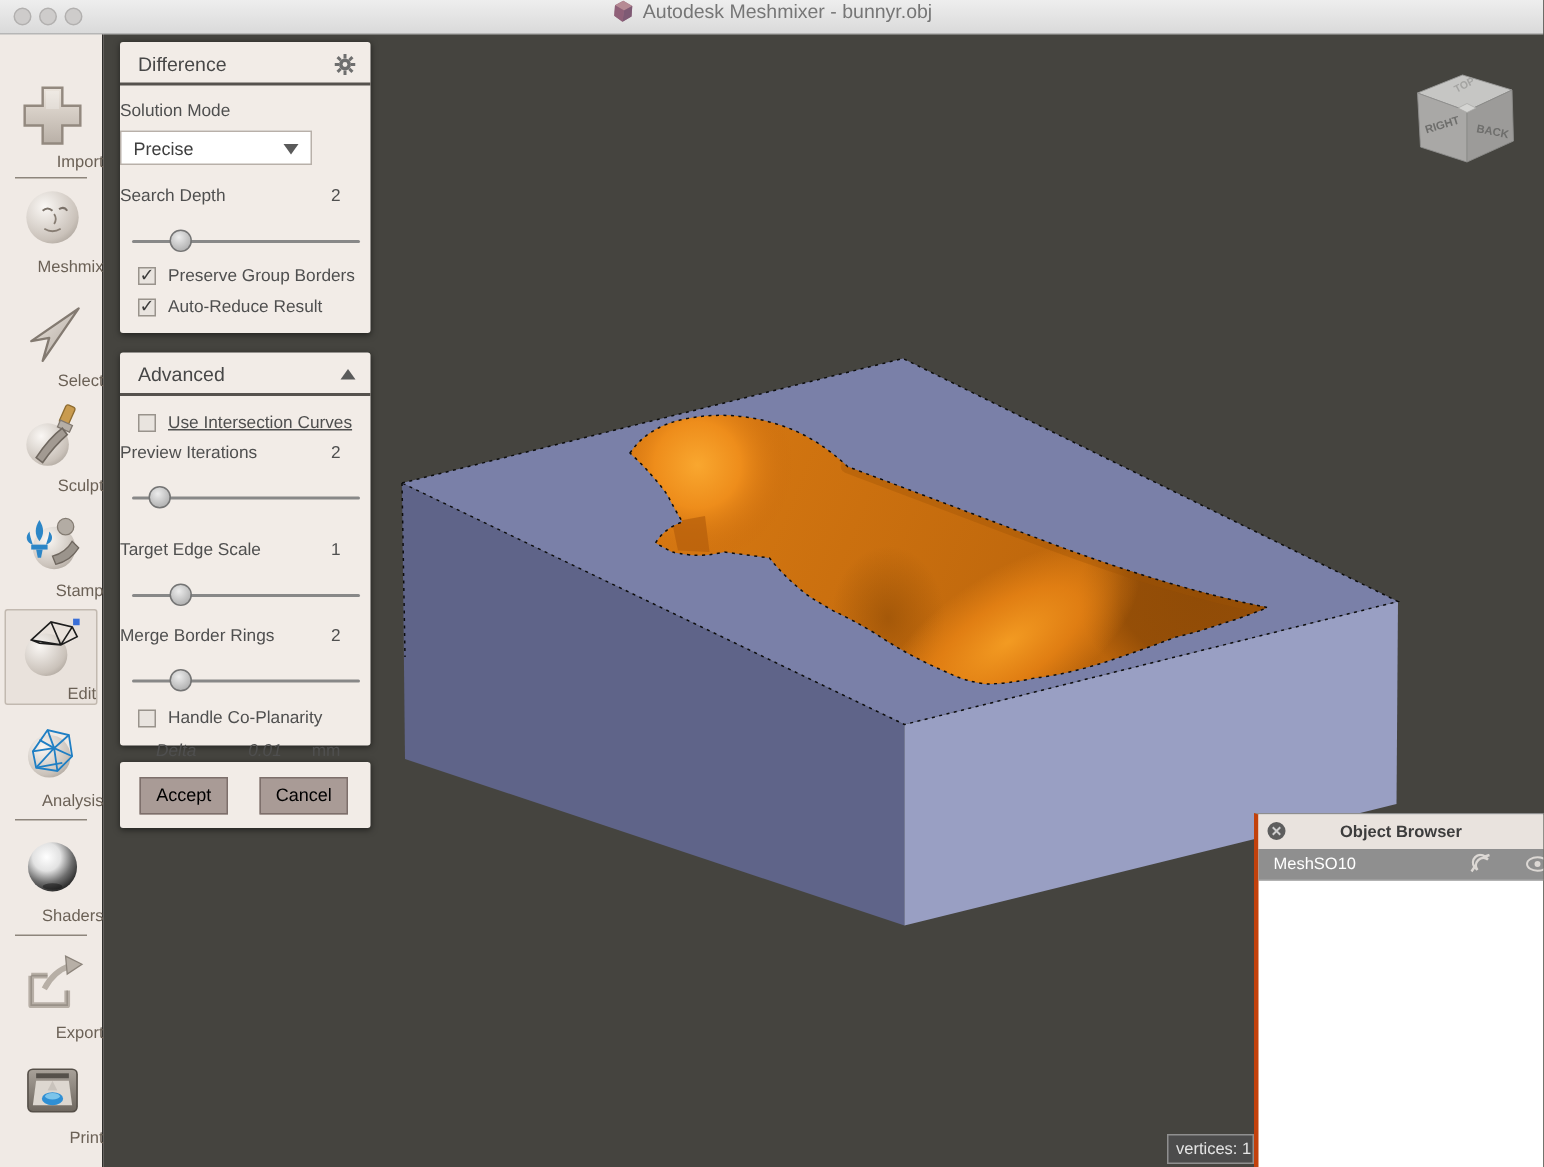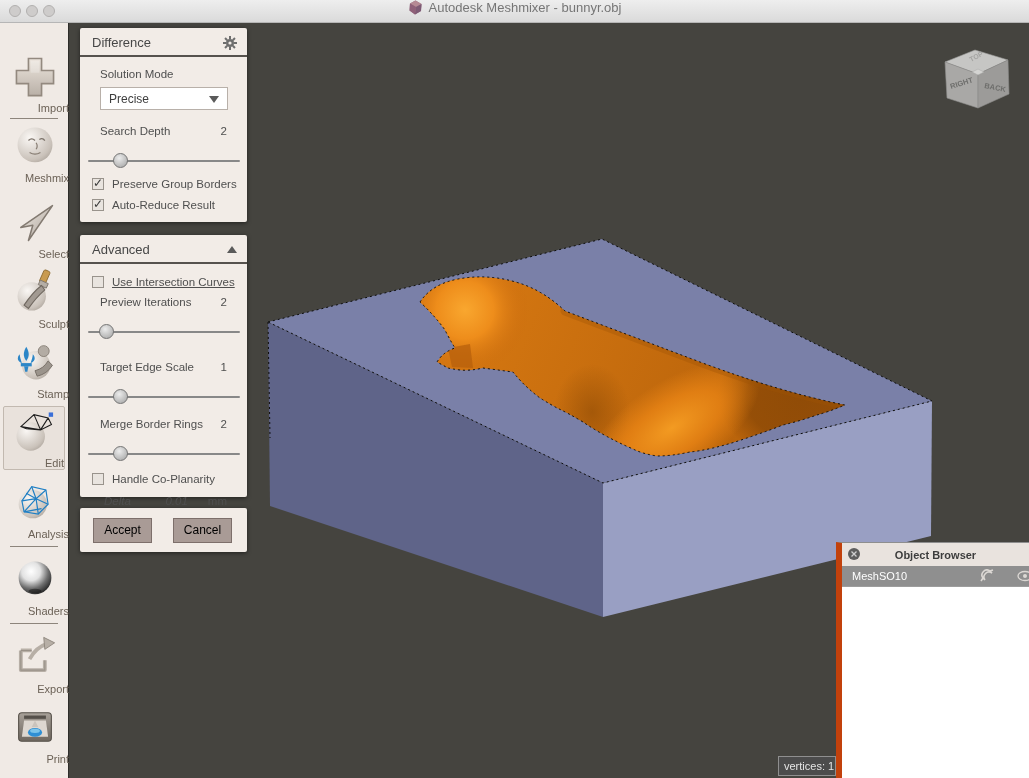--- a/index.html
+++ b/index.html
@@ -26,22 +26,22 @@
     border-radius:2px;box-sizing:border-box;}
   .tb-sep{position:absolute;left:10px;width:48px;border:none;
     border-top:1px solid #8d857c;margin:0;}
   
   .panel{position:absolute;left:80px;width:167px;background:#f2ece7;border-radius:2px;
     box-shadow:0 1px 4px rgba(0,0,0,.5);z-index:20;box-sizing:border-box;}
   .panel-header{display:flex;align-items:center;justify-content:space-between;
     padding:7px 10px 5px 12px;font-size:13px;color:#474747;
     border-bottom:2px solid #56524e;}
   .lbl-row{display:flex;justify-content:space-between;align-items:center;
-    padding:0 20px 0 20px;font-size:11.5px;color:#4f4f4f;}
-  .dropdown{margin:7px 20px 0;height:23px;background:#ffffff;border:1px solid #b8b0a9;
+    padding:0 20px 0 0;font-size:11.5px;color:#4f4f4f;}
+  .dropdown{margin:7px 0 0;height:23px;background:#ffffff;border:1px solid #b8b0a9;
     display:flex;align-items:center;padding:0 8px;font-size:12px;color:#3e3e3e;
     position:relative;cursor:default;}
   .caret-down{position:absolute;right:8px;top:8px;width:0;height:0;
     border-left:5px solid transparent;border-right:5px solid transparent;
     border-top:7px solid #5a5a5a;}
   .caret-up{width:0;height:0;border-left:5px solid transparent;
     border-right:5px solid transparent;border-bottom:7px solid #5a5a5a;}
   .slider{position:relative;height:16px;margin:10px 7px 0 8px;}
   .slider .track{position:absolute;left:0;right:0;top:7px;height:2px;background:#888;
     border-radius:1px;}
@@ -65,21 +65,21 @@
     cursor:default;}
   
   .scene{position:absolute;left:0;top:0;z-index:1;}
   .viewcube{position:absolute;left:936px;top:42px;z-index:5;}
   .vertices-badge{position:absolute;left:778px;top:756px;width:58px;height:20px;
     background:#4c4c4c;border:1px solid #8f8f8f;box-sizing:border-box;color:#e5e5e5;
     font-size:11px;line-height:18px;padding-left:5px;overflow:hidden;
     white-space:nowrap;z-index:10;}
   
   .object-browser{position:absolute;left:836px;top:542px;right:0;bottom:0;
-    background:#ffffff;z-index:25;border-left:6px solid #c2410c;
+    background:#ffffff;z-index:25;border-left:3px solid #c2410c;
     border-top:1px solid #8e8e8e;box-sizing:border-box;}
   .ob-header{height:23px;background:#e9e3de;display:flex;align-items:center;
     justify-content:center;font-size:11px;font-weight:bold;color:#3d3d3d;
     position:relative;}
   .ob-close{position:absolute;left:5px;top:4px;width:14px;height:14px;cursor:default;}
   .ob-row{height:20px;background:#8f8f8f;display:flex;align-items:center;color:#fff;
     font-size:11px;padding-left:10px;border-bottom:1px solid #9d9d9d;
     position:relative;overflow:hidden;}
   .ob-pin{position:absolute;right:34px;top:3px;}
   .ob-eye{position:absolute;right:-4px;top:4px;}

